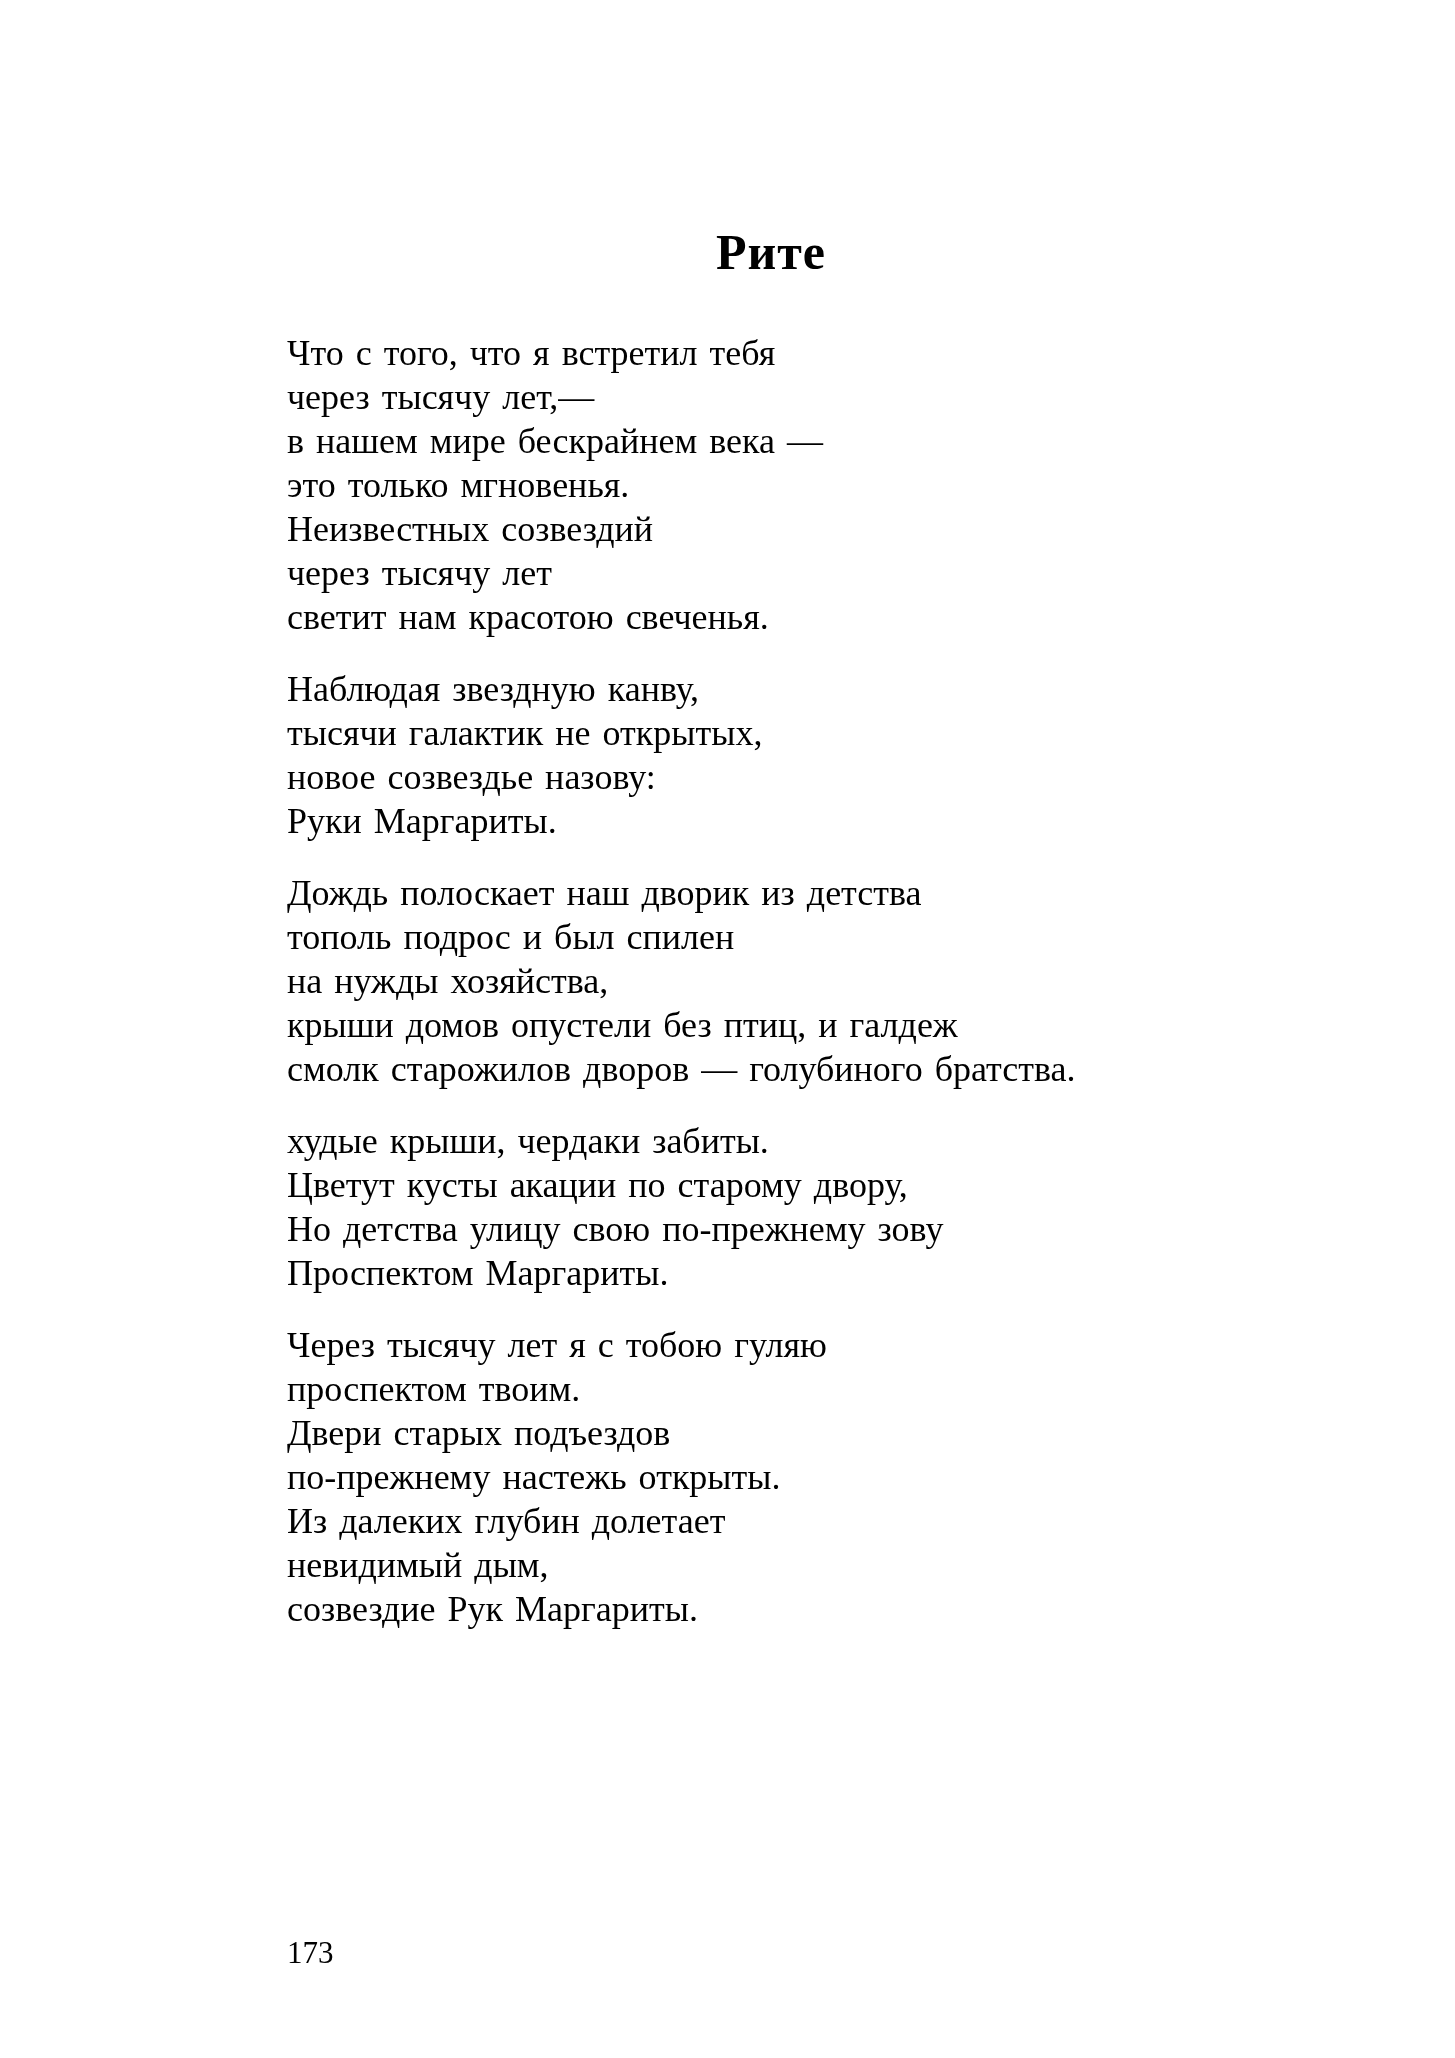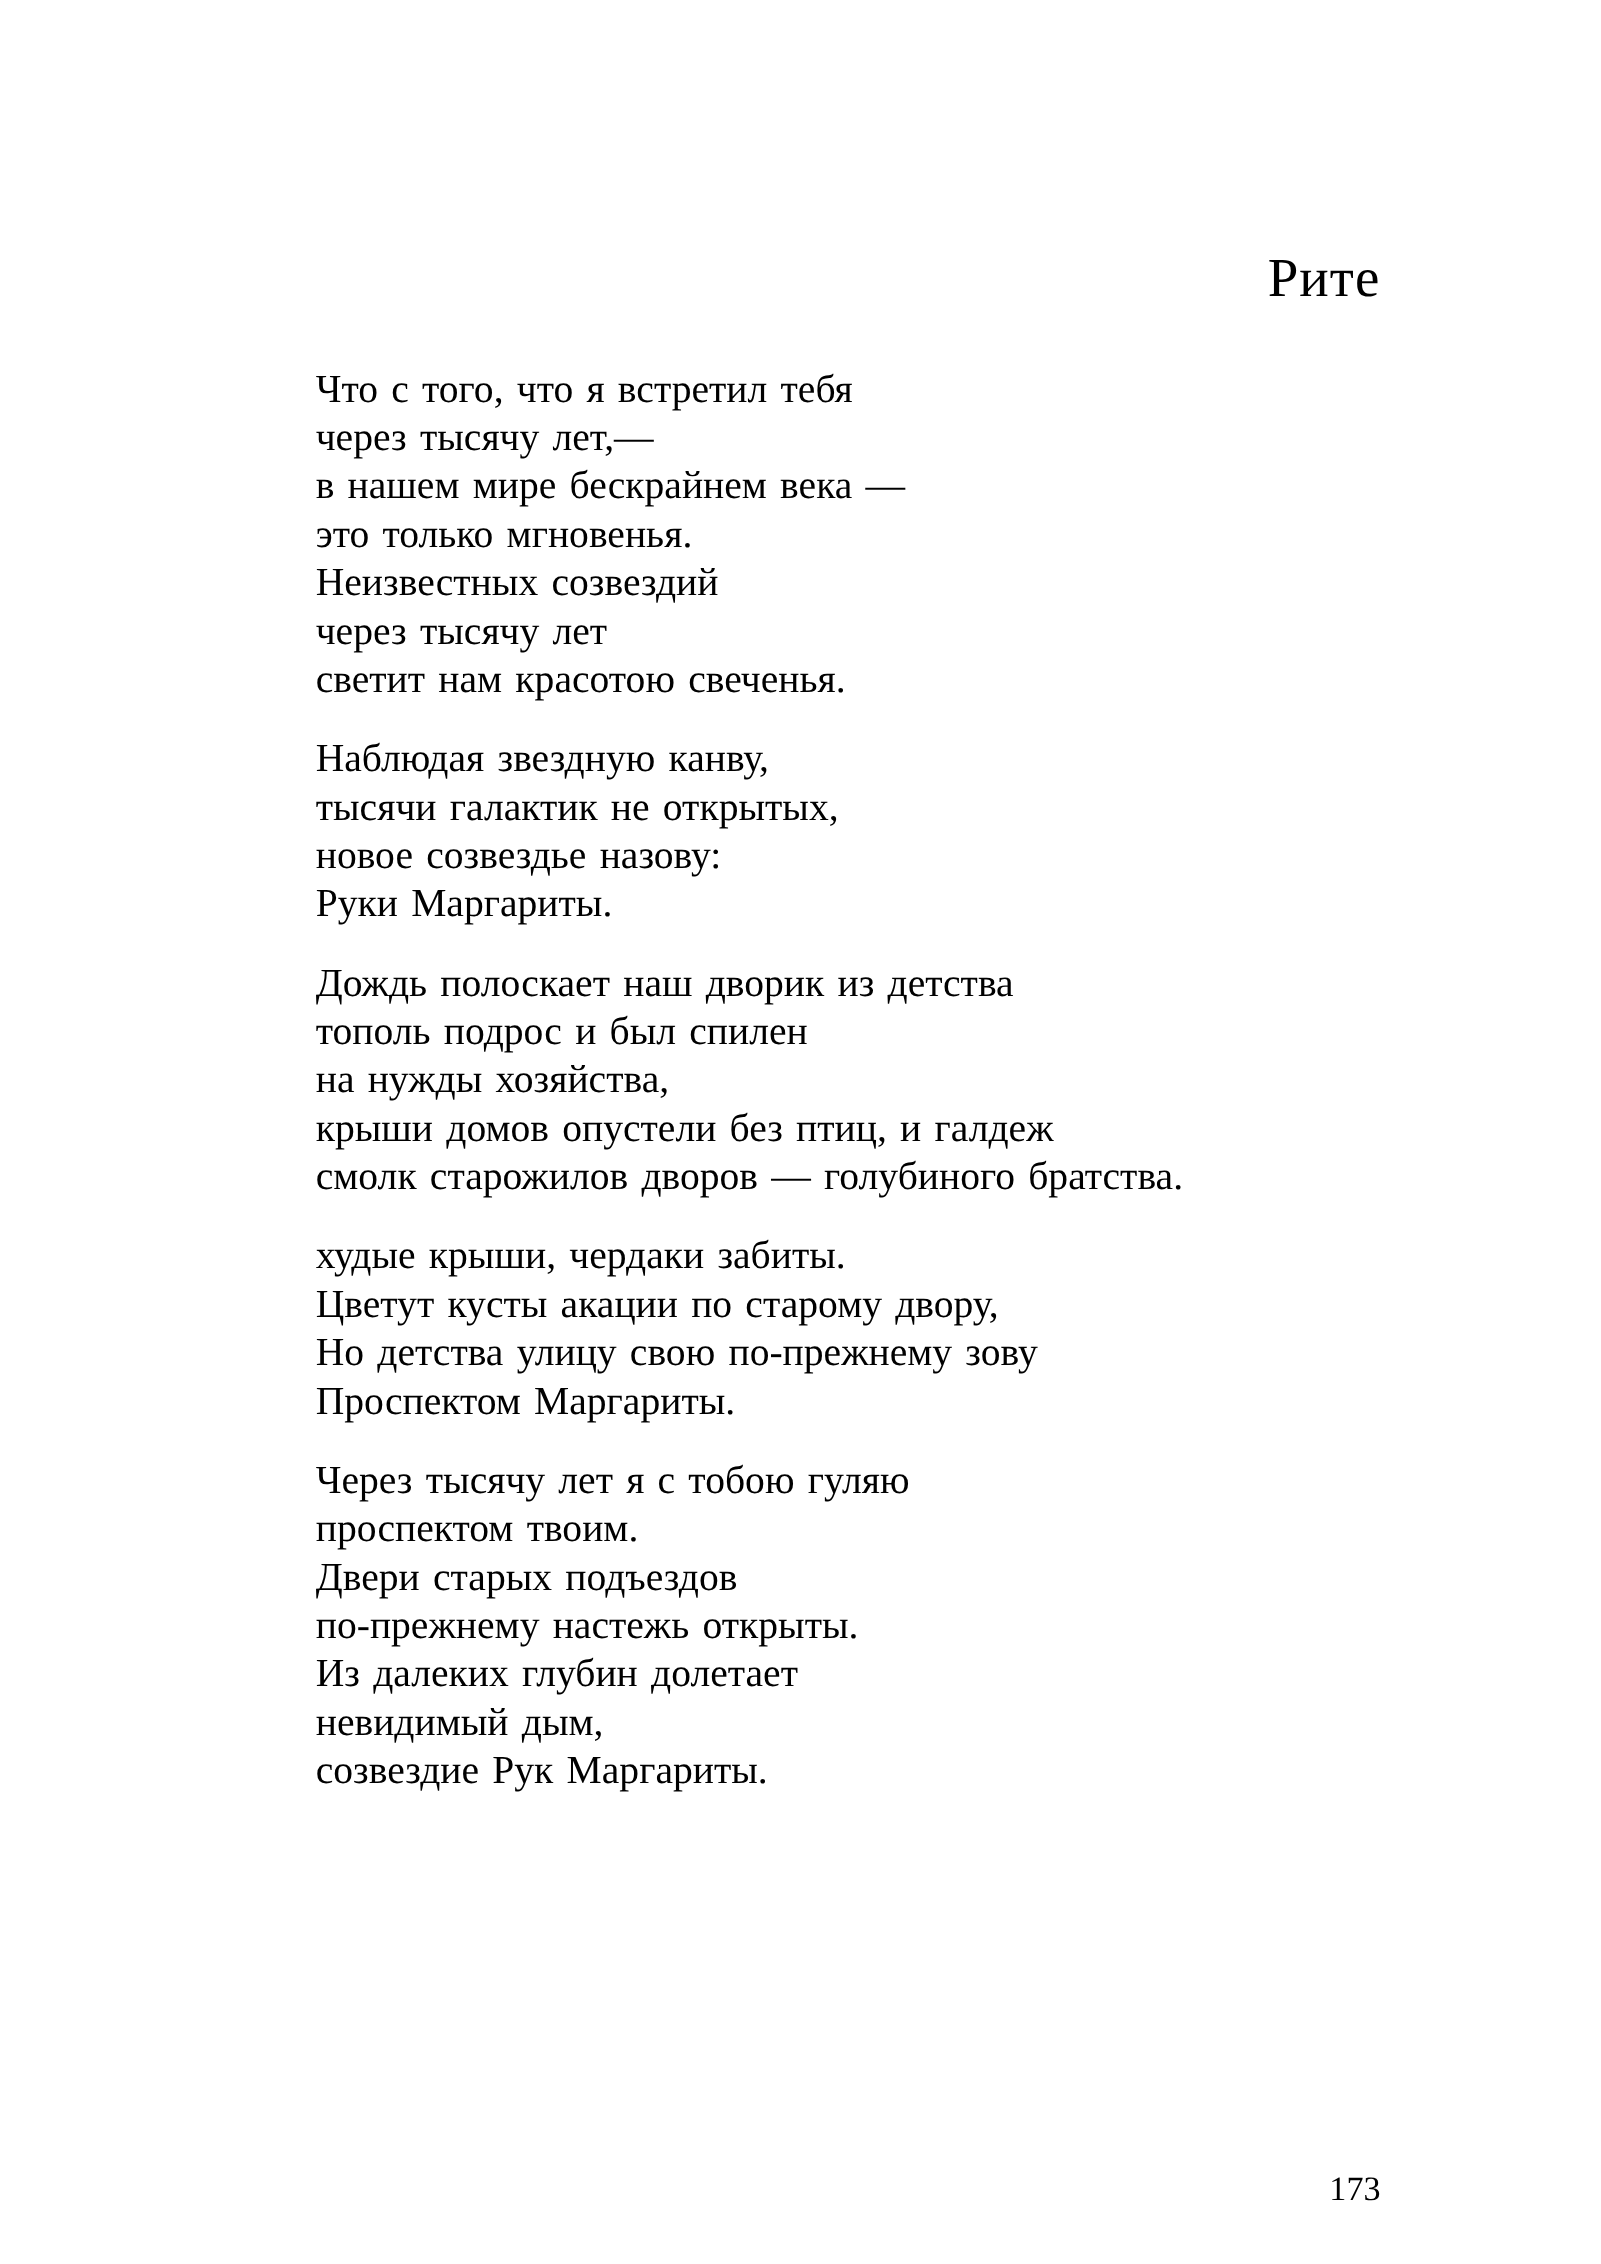--- a/index.html
+++ b/index.html
@@ -14,48 +14,47 @@
     background: #ffffff;
     color: #000000;
     font-family: "Liberation Serif", "DejaVu Serif", serif;
     overflow: hidden;
   }
   .poem-title {
     position: absolute;
     top: 222px;
     left: 287px;
     width: 968px;
-    text-align: right;
+    text-align: center;
     font-size: 50px;
     line-height: 60px;
-    font-weight: normal;
+    font-weight: bold;
     letter-spacing: 1px;
   }
   .poem-body {
     position: absolute;
     top: 331px;
     left: 287px;
     width: 1000px;
     font-size: 36px;
     line-height: 44px;
     word-spacing: 3px;
     white-space: nowrap;
   }
   .stanza + .stanza {
     margin-top: 28px;
   }
   .page-number {
     position: absolute;
     top: 1936px;
     left: 287px;
     width: 968px;
-    text-align: right;
+    text-align: left;
     font-size: 31px;
     line-height: 34px;
-    margin-top: 37px;
   }
 </style>
 </head>
 <body>
 
 <div class="page">
 
   <div class="poem-title">Рите</div>
 
   <div class="poem-body">

